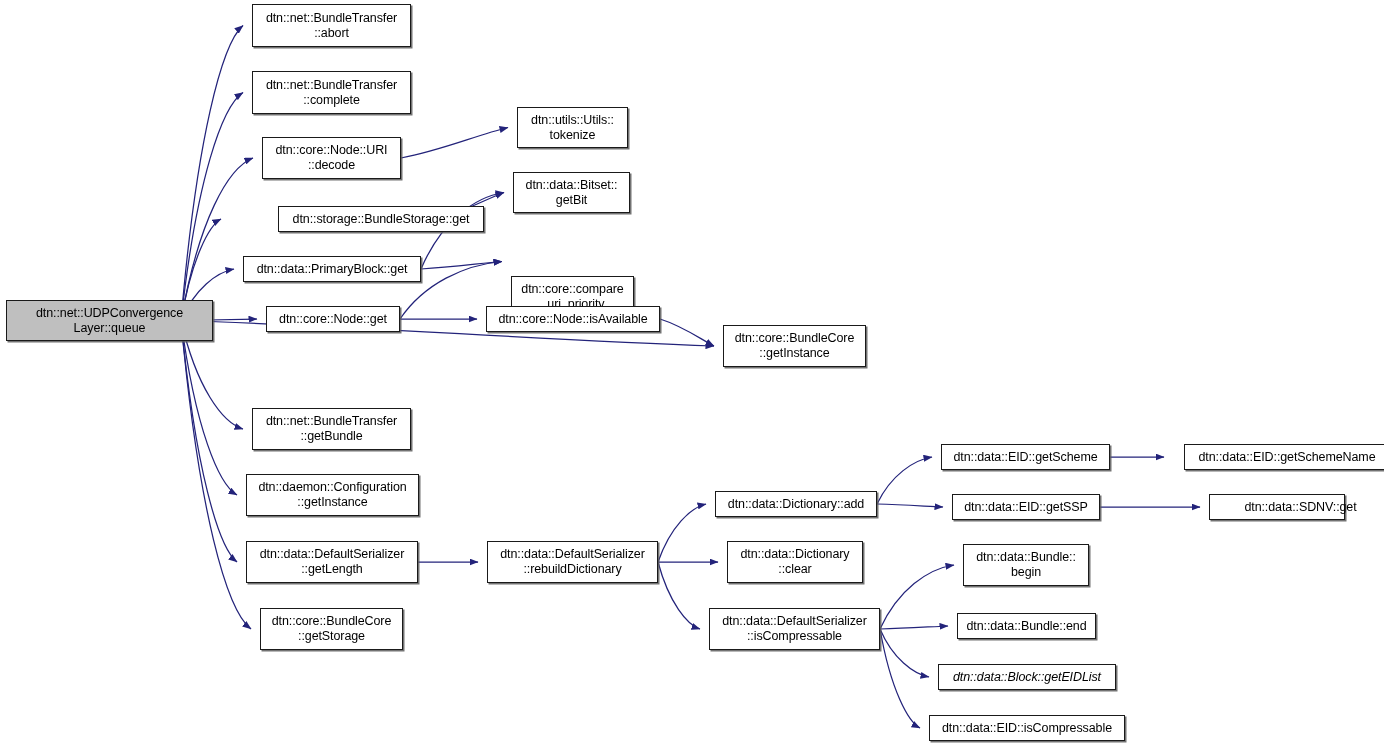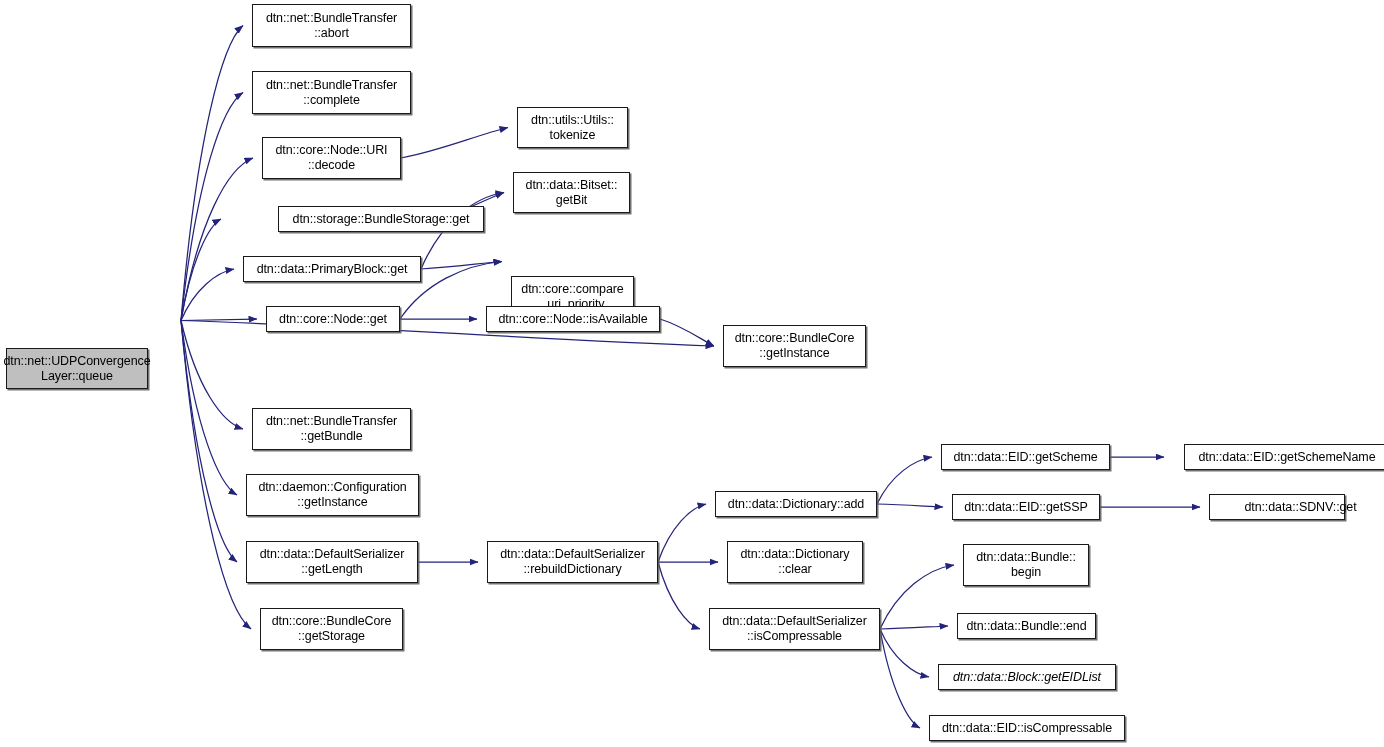--- a/index.html
+++ b/index.html
@@ -78,21 +78,21 @@
         <path d="M877,504 C903.25,504.75 925.75,506.25 943,507" marker-end="url(#arrow)"></path>
         <path d="M1110,457 C1132.05,457 1150.95,457 1164,457" marker-end="url(#arrow)"></path>
         <path d="M1100,507 C1138.15,507 1170.85,507 1200,507" marker-end="url(#arrow)"></path>
         <path d="M880,629 C898.26,589.32 928.14,568.84 954,565" marker-end="url(#arrow)"></path>
         <path d="M880,629 C906.95,628.25 930.05,626.75 948,626" marker-end="url(#arrow)"></path>
         <path d="M880,629 C892.76,658.76 913.64,674.12 929,677" marker-end="url(#arrow)"></path>
         <path d="M880,629 C890.78,690.38 908.42,722.06 920,728" marker-end="url(#arrow)"></path>
       </g>
   </svg>
   <div id="node-layer">
-      <div class="node root" style="left: 6px; top: 300px; width: 142px; height: 41px; margin-top: 48px;"><span class="lbl">dtn::net::UDPConvergence
+      <div class="node root" style="left: 6px; top: 300px; width: 207px; height: 41px;"><span class="lbl">dtn::net::UDPConvergence
 Layer::queue</span></div>
       <div class="node" style="left: 252px; top: 4px; width: 159px; height: 43px;"><span class="lbl">dtn::net::BundleTransfer
 ::abort</span></div>
       <div class="node" style="left: 252px; top: 71px; width: 159px; height: 43px;"><span class="lbl">dtn::net::BundleTransfer
 ::complete</span></div>
       <div class="node" style="left: 262px; top: 137px; width: 139px; height: 42px;"><span class="lbl">dtn::core::Node::URI
 ::decode</span></div>
       <div class="node" style="left: 230px; top: 206px; width: 206px; height: 26px; margin-left: 48px;"><span class="lbl">dtn::storage::BundleStorage::get</span></div>
       <div class="node" style="left: 243px; top: 256px; width: 178px; height: 26px;"><span class="lbl">dtn::data::PrimaryBlock::get</span></div>
       <div class="node" style="left: 266px; top: 306px; width: 134px; height: 26px;"><span class="lbl">dtn::core::Node::get</span></div>

